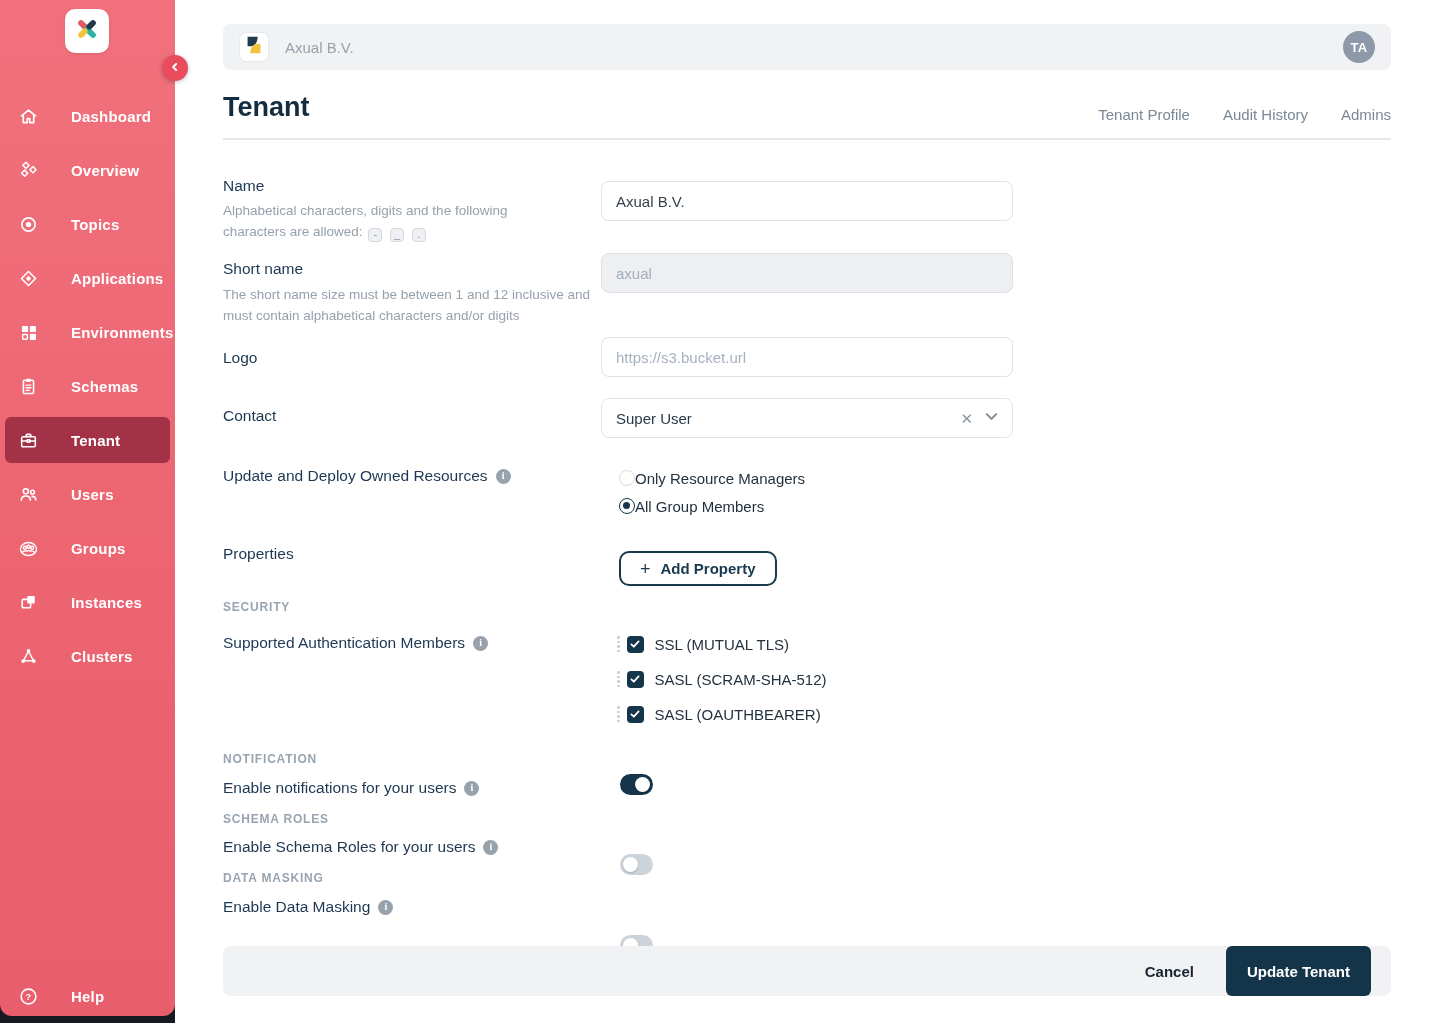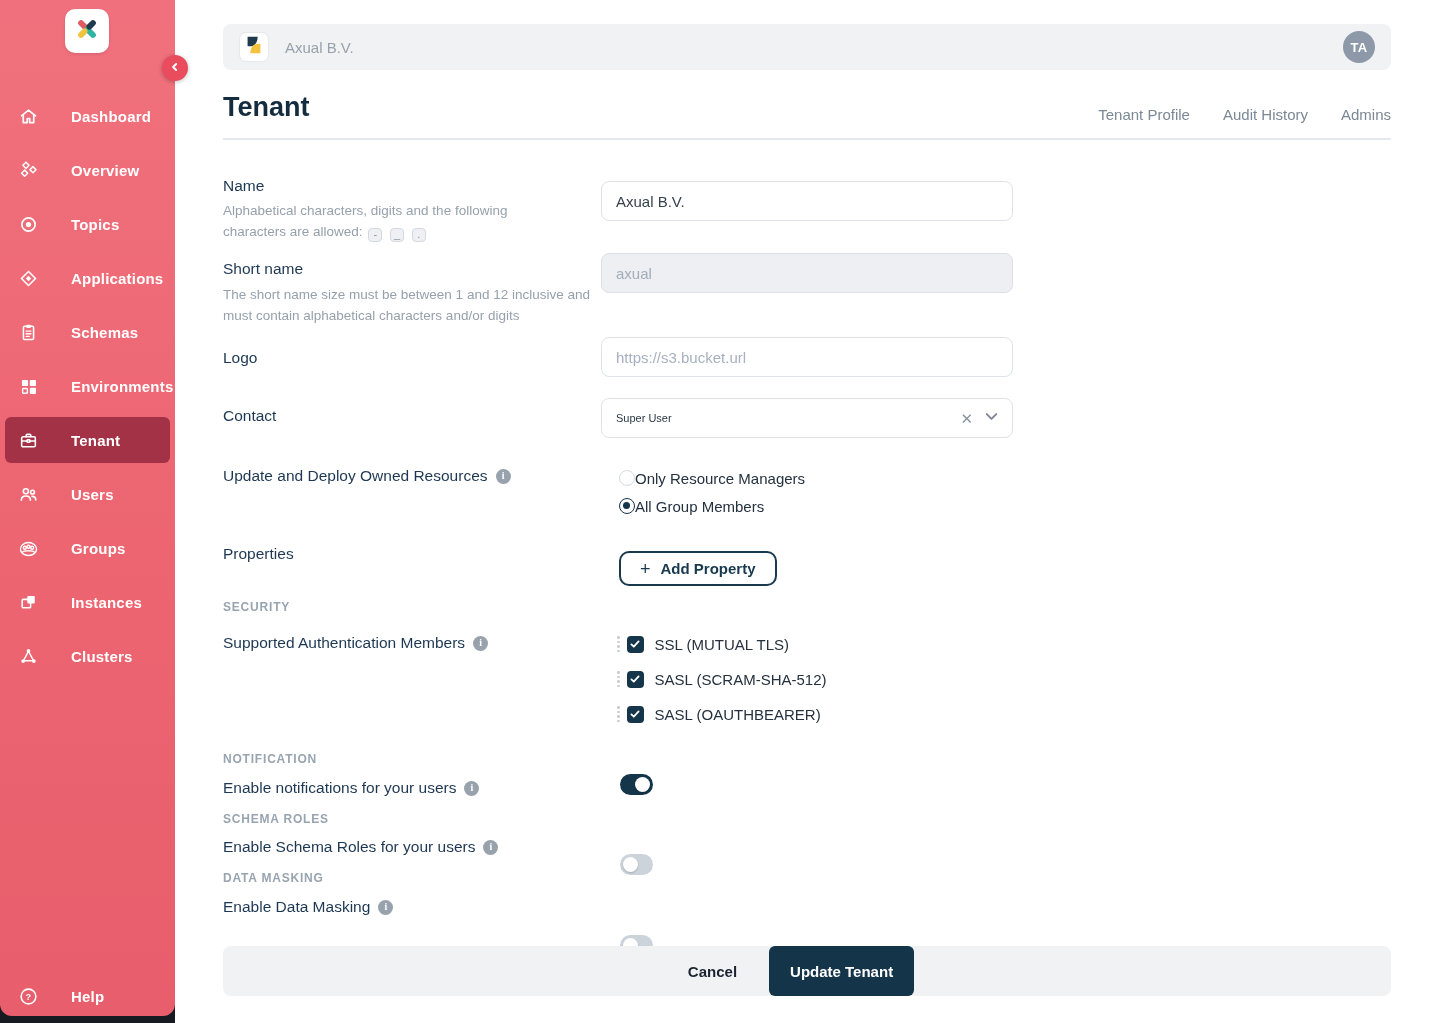--- a/index.html
+++ b/index.html
@@ -47,21 +47,21 @@
   .kbd { display:inline-flex; align-items:center; justify-content:center; width:14px; height:14px;
     background:#eef0f3; border:1px solid #d4d9df; border-radius:4px; color:#8c96a1; font-size:11px;
     line-height:1; margin:0 2px; vertical-align:-2px; }
   .tinput { width:412px; height:40px; border:1px solid #dfe3e8; border-radius:8px; padding:0 14px;
     font-size:15px; color:#37424e; background:#fff; font-family:"Liberation Sans",sans-serif; outline:none; }
   .tinput::placeholder { color:#a6b0bf; }
   .tinput:disabled { background:#edeff2; border-color:#dce0e5; }
   .tinput:disabled::placeholder { color:#a3adbb; }
   .select { width:412px; height:40px; border:1px solid #dfe3e8; border-radius:8px; background:#fff;
     display:flex; align-items:center; padding:0 12px 0 14px; cursor:pointer; }
-  .select .sel-value { flex:1; font-size:11px; color:#2a3846; }
+  .select .sel-value { flex:1; font-size:15px; color:#2a3846; }
   .sel-clear { color:#8a95a1; font-size:15px; margin-right:10px; cursor:pointer; line-height:1; }
   .info { width:15px; height:15px; border-radius:50%; background:#98a2ad; color:#fff; flex:0 0 15px;
     display:inline-flex; align-items:center; justify-content:center; font-size:10px; font-weight:700;
     font-family:"Liberation Serif",serif; }
   .radio-row { display:flex; align-items:center; height:28px; cursor:pointer; }
   .radio { width:16px; height:16px; border-radius:50%; border:1.5px solid #d7dce1; background:#fff; position:relative; }
   .radio.checked { border-color:#15354a; }
   .radio.checked::after { content:""; position:absolute; left:3px; top:3px; width:7px; height:7px;
     border-radius:50%; background:#15354a; }
   .radio-label { font-size:15px; color:#24313f; }
@@ -78,21 +78,21 @@
   .auth-label { font-size:15px; color:#25313e; }
   .toggle { width:33px; height:21px; border-radius:11px; position:relative; cursor:pointer; }
   .toggle.on { background:#15354a; }
   .toggle.off { background:#cdd3db; }
   .toggle .knob { position:absolute; top:3px; width:15px; height:15px; border-radius:50%; background:#fff;
     box-shadow:0 1px 2px rgba(0,0,0,.2); }
   .toggle.on .knob { right:3px; } .toggle.off .knob { left:3px; }
 
   
   .footer { left:223px; top:946px; width:1168px; height:50px; background:#f0f2f4; border-radius:8px;
-    display:flex; align-items:center; justify-content:center; gap:24px; padding-right:8px; }
+    display:flex; align-items:center; justify-content:flex-end; gap:24px; padding-right:8px; }
   .cancel-btn { background:none; border:none; color:#1a2430; font-size:15px; font-weight:700;
     font-family:"Liberation Sans",sans-serif; cursor:pointer; padding:0 8px; }
   .primary-btn { height:50px; padding:0 21px; background:#14344a; color:#fff; border:none; border-radius:6px;
     font-size:15px; font-weight:700; font-family:"Liberation Sans",sans-serif; cursor:pointer; margin-right:12px; }
 </style>
 </head>
 <body>
 
 <div class="abs sidebar-underlay"></div>
 
@@ -142,37 +142,37 @@
         <svg width="21" height="21" viewBox="0 0 24 24">
           <rect x="6.3" y="6.3" width="11.4" height="11.4" transform="rotate(45 12 12)" fill="none" stroke="#fff" stroke-width="1.8" stroke-linejoin="round"></rect>
           <rect x="9.8" y="9.8" width="4.4" height="4.4" transform="rotate(45 12 12)" fill="#fff"></rect>
         </svg>
         </span>
       <span>Applications</span>
     </div>
     <div class="nav-item">
       <span class="nicon">
         <svg width="21" height="21" viewBox="0 0 24 24">
-          <rect x="6.2" y="4.8" width="11.6" height="15.2" rx="1.5" fill="none" stroke="#fff" stroke-width="1.8"></rect>
-          <rect x="9.3" y="3.2" width="5.4" height="3.6" rx="1" fill="#fff"></rect>
-          <path d="M9.2 10.4h5.6M9.2 13.4h5.6M9.2 16.4h3.8" stroke="#fff" stroke-width="1.6" stroke-linecap="round"></path>
-        </svg>
-        </span>
-      <span>Schemas</span>
-    </div>
-    <div class="nav-item">
-      <span class="nicon">
-        <svg width="21" height="21" viewBox="0 0 24 24">
           <rect x="4.5" y="4.5" width="7" height="7" rx="1" fill="#fff"></rect>
           <rect x="13.5" y="4.5" width="7" height="7" rx="1" fill="#fff"></rect>
           <rect x="5.3" y="14.3" width="5.4" height="5.4" rx="0.8" fill="none" stroke="#fff" stroke-width="1.6"></rect>
           <rect x="13.5" y="13.5" width="7" height="7" rx="1" fill="#fff"></rect>
         </svg>
         </span>
       <span>Environments</span>
+    </div>
+    <div class="nav-item">
+      <span class="nicon">
+        <svg width="21" height="21" viewBox="0 0 24 24">
+          <rect x="6.2" y="4.8" width="11.6" height="15.2" rx="1.5" fill="none" stroke="#fff" stroke-width="1.8"></rect>
+          <rect x="9.3" y="3.2" width="5.4" height="3.6" rx="1" fill="#fff"></rect>
+          <path d="M9.2 10.4h5.6M9.2 13.4h5.6M9.2 16.4h3.8" stroke="#fff" stroke-width="1.6" stroke-linecap="round"></path>
+        </svg>
+        </span>
+      <span>Schemas</span>
     </div>
     <div class="nav-item active">
       <span class="nicon">
         <svg width="21" height="21" viewBox="0 0 24 24" fill="none" stroke="#fff" stroke-width="1.8" stroke-linecap="round" stroke-linejoin="round">
           <rect x="4.2" y="7.8" width="15.6" height="11.4" rx="1.5"></rect>
           <path d="M9.3 7.8V6.2a1.2 1.2 0 0 1 1.2-1.2h3a1.2 1.2 0 0 1 1.2 1.2v1.6"></path>
           <path d="M4.2 12.6h6.2M13.6 12.6h6.2"></path>
           <rect x="10.4" y="11.3" width="3.2" height="2.6" rx="0.6"></rect>
         </svg>
         </span>

